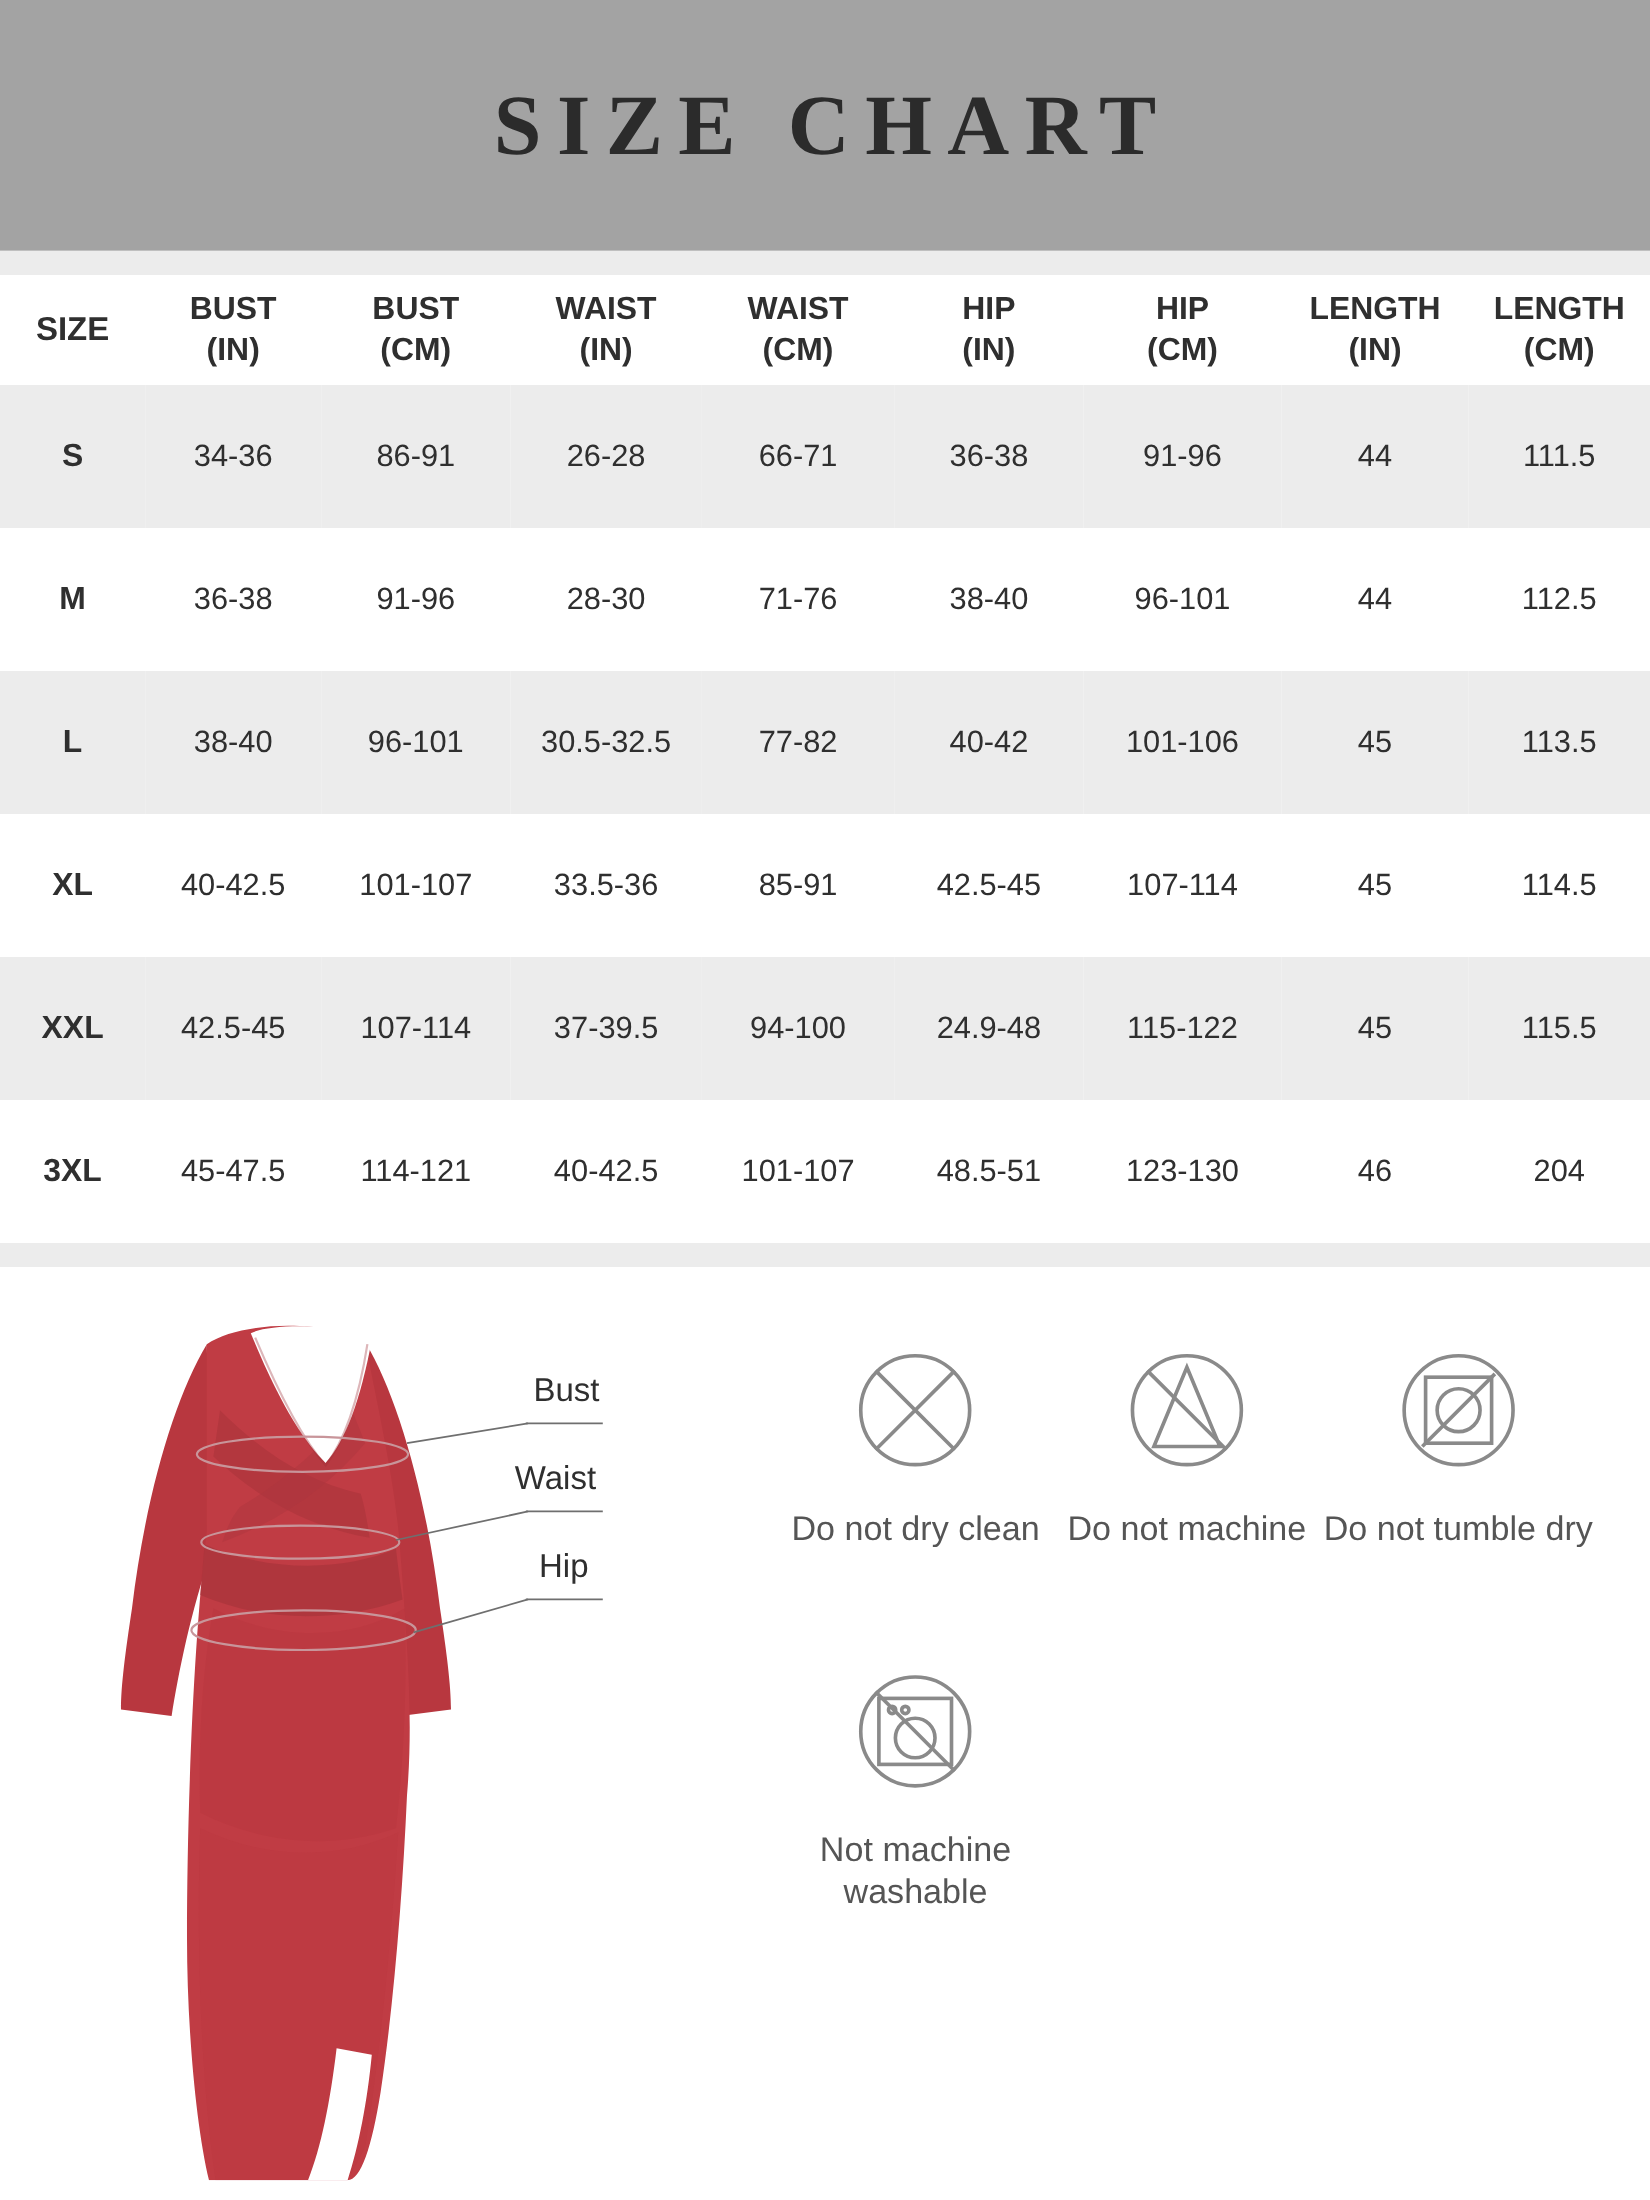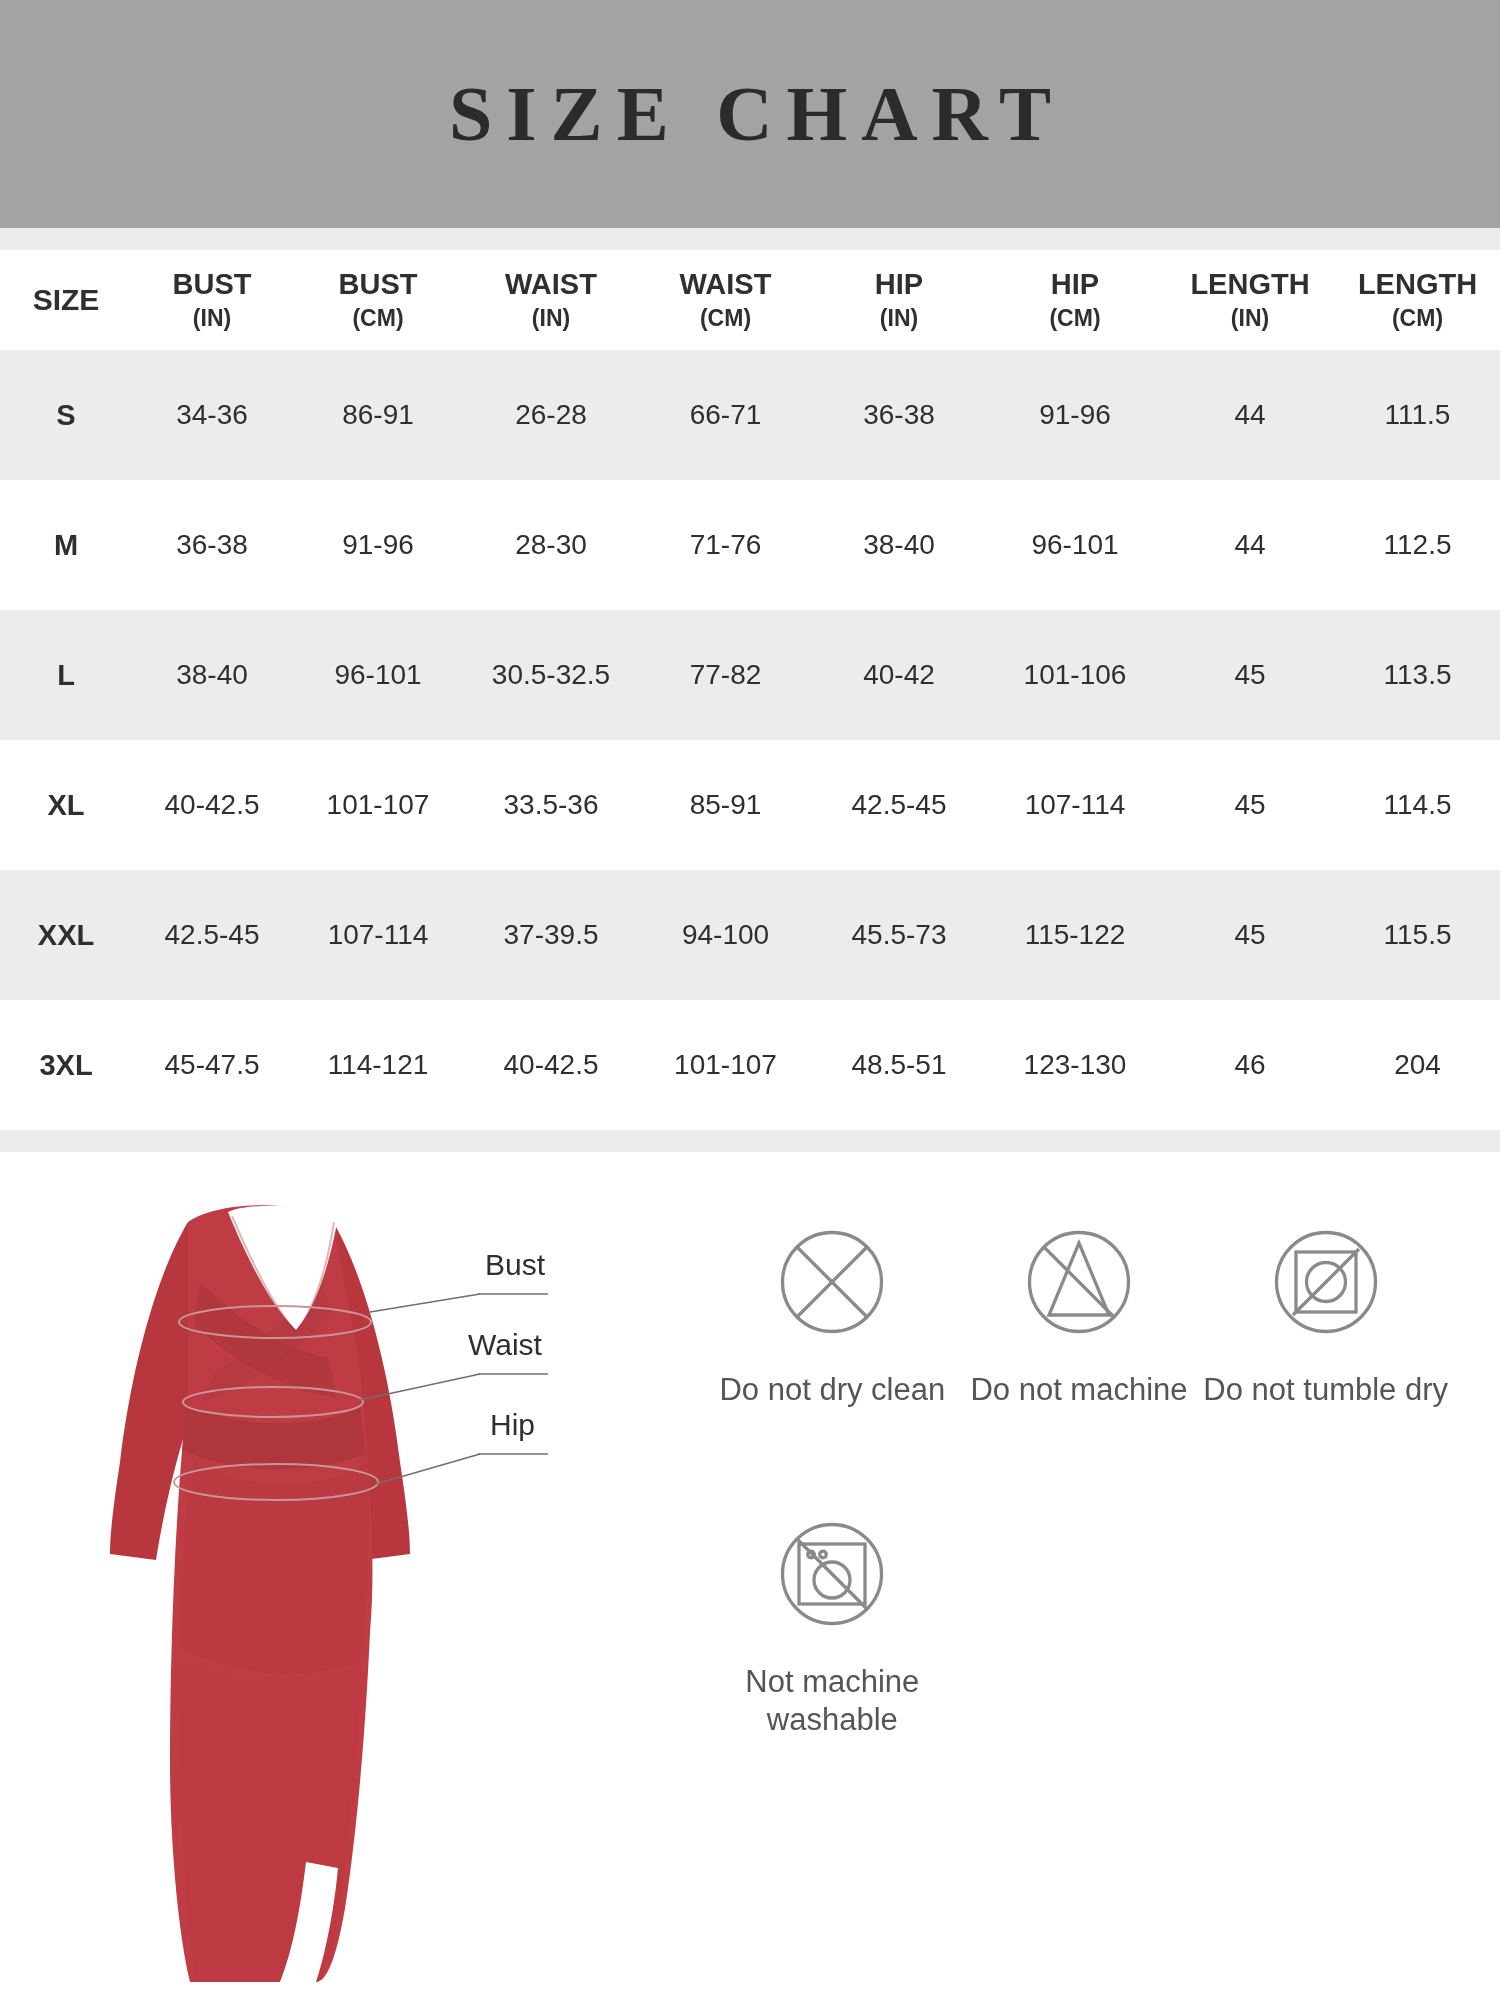--- a/index.html
+++ b/index.html
@@ -59,21 +59,21 @@
   thead th {
     height: 100px;
     font-size: 29px;
     font-weight: 700;
     color: #2f2f2f;
     line-height: 1.15;
     padding: 0;
   }
   thead th .unit {
     display: block;
-    font-size: 23px;
+    font-size: 29px;
     font-weight: 700;
     margin-top: 4px;
   }
   thead th.size-col {
     font-size: 30px;
   }
   tbody td {
     height: 130px;
     font-size: 28px;
     color: #2f2f2f;
@@ -264,21 +264,21 @@
           <td>107-114</td>
           <td>45</td>
           <td>114.5</td>
         </tr>
         <tr class="alt">
           <td class="size-cell">XXL</td>
           <td>42.5-45</td>
           <td>107-114</td>
           <td>37-39.5</td>
           <td>94-100</td>
-          <td>45.5-73</td>
+          <td>24.9-48</td>
           <td>115-122</td>
           <td>45</td>
           <td>115.5</td>
         </tr>
         <tr class="plain">
           <td class="size-cell">3XL</td>
           <td>45-47.5</td>
           <td>114-121</td>
           <td>40-42.5</td>
           <td>101-107</td>

